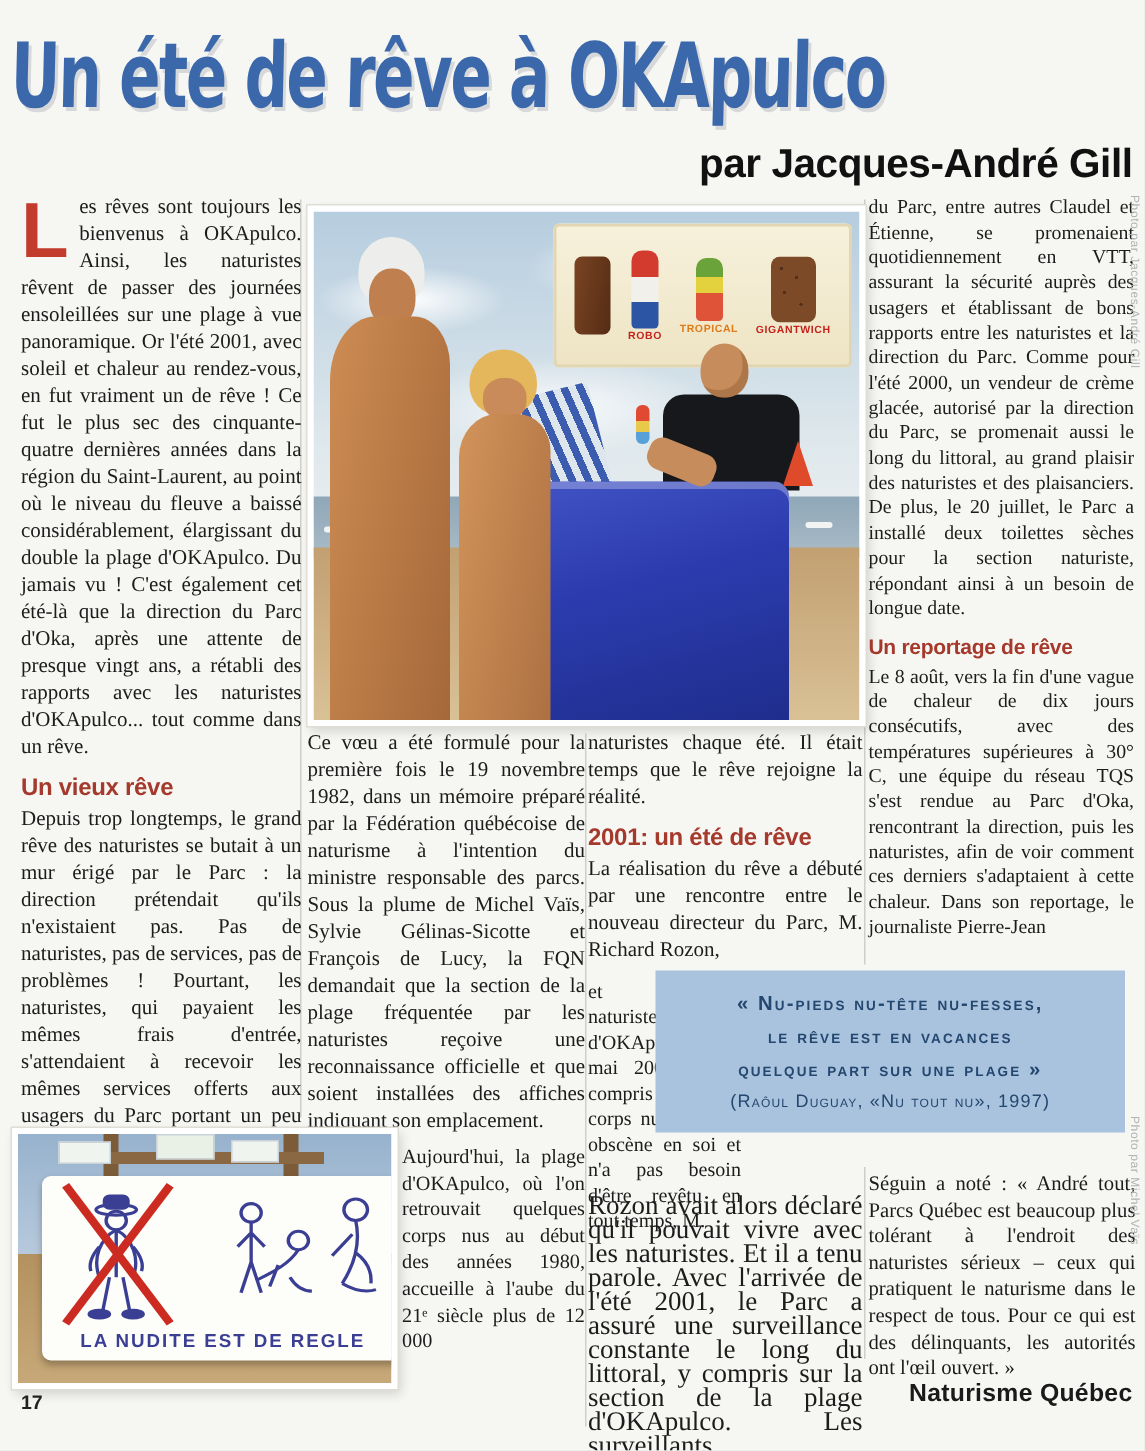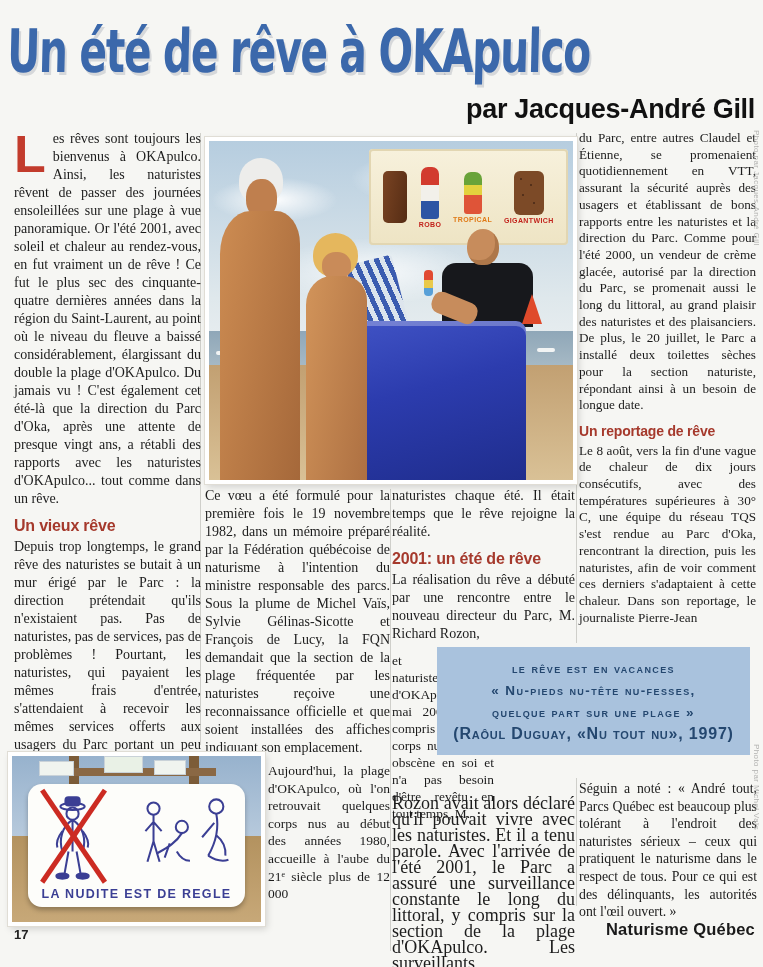--- a/index.html
+++ b/index.html
@@ -37,21 +37,21 @@
   .r1{left:200px;top:133px;height:612px;}
   .r2{left:390px;top:489px;height:462px;}
   .r3{left:576px;top:133px;height:510px;}
   .r4{left:576px;top:778px;height:128px;}
 
   
   .quote{position:absolute;left:437px;top:647px;width:313px;height:108px;background:#a9c2dd;
          display:flex;flex-direction:column;justify-content:center;text-align:center;
          font-family:"Liberation Sans","DejaVu Sans",sans-serif;color:#24476f;}
   .qline{font-variant:small-caps;font-weight:bold;font-size:13.5px;line-height:22px;letter-spacing:1.4px;}
-  .qattr{font-variant:small-caps;font-weight:bold;font-size:16px;line-height:20px;letter-spacing:.8px;}
+  .qattr{font-variant:small-caps;font-weight:normal;font-size:12px;line-height:20px;letter-spacing:.8px;}
 
   
   .photo{position:absolute;background:#fff;padding:4px;
          box-shadow:0 0 0 1px #e0ddd5,2px 3px 7px rgba(0,0,0,.15);}
   .ph-inner{position:relative;width:100%;height:100%;overflow:hidden;}
 
   
   .mainphoto{left:205px;top:137px;width:364px;height:339px;}
   .sky{position:absolute;left:0;right:0;top:0;height:62%;
        background:
@@ -113,21 +113,21 @@
   .s-sky{position:absolute;left:0;right:0;top:0;height:52%;background:linear-gradient(#97b2cd,#b9cbdd);}
   .s-sand{position:absolute;left:0;right:0;top:48%;bottom:0;
           background:linear-gradient(#b3925f,#c7a878);}
   .post{position:absolute;background:#7c5c38;}
   .p1{left:23%;top:0;width:4%;height:24%;} .p2{left:71%;top:0;width:4%;height:24%;}
   .xbar{position:absolute;left:14%;top:7%;width:68%;height:5%;background:#8a6844;}
   .tag{position:absolute;background:#f0f4ef;border:1px solid #c9d2d8;}
   .t1{left:11%;top:3%;width:13%;height:8%;} .t2{left:37%;top:0;width:15%;height:9%;background:#e9f1e6;}
   .t3{left:57%;top:2.5%;width:12%;height:8%;}
   .board{position:absolute;left:6.5%;top:17%;width:87%;height:74%;background:#fdfdfa;
-         border-radius:14px;box-shadow:0 3px 5px rgba(0,0,0,.28);}
+         border-radius:6px;box-shadow:0 3px 5px rgba(0,0,0,.28);padding-left:24px;}
   .board svg{position:absolute;left:0;top:0;width:100%;height:100%;}
   .signcaption{position:absolute;left:3%;right:3%;bottom:5%;text-align:center;
         font-family:"Liberation Sans","DejaVu Sans",sans-serif;font-weight:bold;font-size:12.5px;
         letter-spacing:1.3px;color:#3b3f94;}
 
   
   .credit{position:absolute;left:752px;writing-mode:vertical-rl;font-family:"Liberation Sans","DejaVu Sans",sans-serif;
           font-size:8px;color:#b2b2b0;letter-spacing:.4px;}
   .cr1{top:130px;} .cr2{top:744px;}
   .pagenum{position:absolute;left:14px;top:927px;font-family:"Liberation Sans","DejaVu Sans",sans-serif;
@@ -218,22 +218,22 @@
     <p>La réalisation du rêve a débuté par une rencontre entre le nouveau directeur du Parc, M. Richard Rozon,</p>
   </div>
   <div class="col c3b">
     <p>et quelques naturistes d'OKApulco le 2 mai 2000. Ayant compris que le corps nu n'est pas obscène en soi et n'a pas besoin d'être revêtu en tout temps, M.</p>
   </div>
   <div class="col c3c">
     <p>Rozon avait alors déclaré qu'il pouvait vivre avec les naturistes. Et il a tenu parole. Avec l'arrivée de l'été 2001, le Parc a assuré une surveillance constante le long du littoral, y compris sur la section de la plage d'OKApulco. Les surveillants</p>
   </div>
 
   <div class="quote">
+    <span class="qline">« Nu-pieds nu-tête nu-fesses,</span>
     <span class="qline">le rêve est en vacances</span>
-    <span class="qline">« Nu-pieds nu-tête nu-fesses,</span>
     <span class="qline">quelque part sur une plage »</span>
     <span class="qattr">(Raôul Duguay, «Nu tout nu», 1997)</span>
   </div>
 
   <div class="col c4b">
     <p>Séguin a noté : « André tout, Parcs Québec est beaucoup plus tolérant à l'endroit des naturistes sérieux – ceux qui pratiquent le naturisme dans le respect de tous. Pour ce qui est des délinquants, les autorités ont l'œil ouvert. »</p>
   </div>
 
   <div class="photo signphoto">
     <div class="ph-inner">

